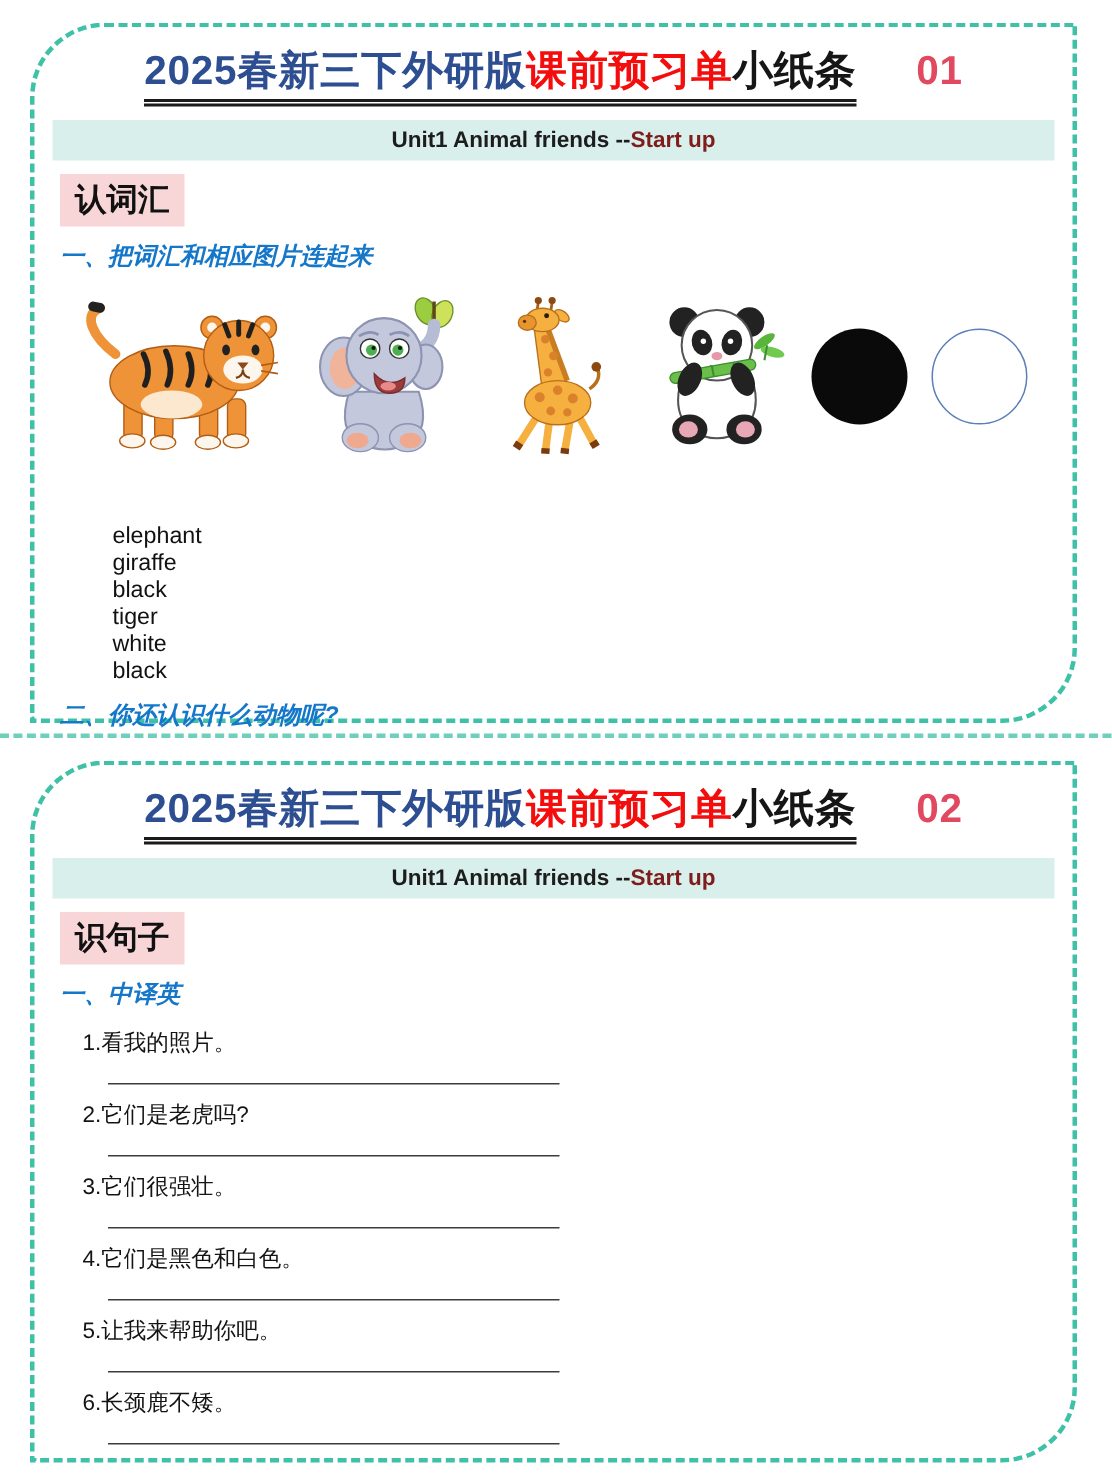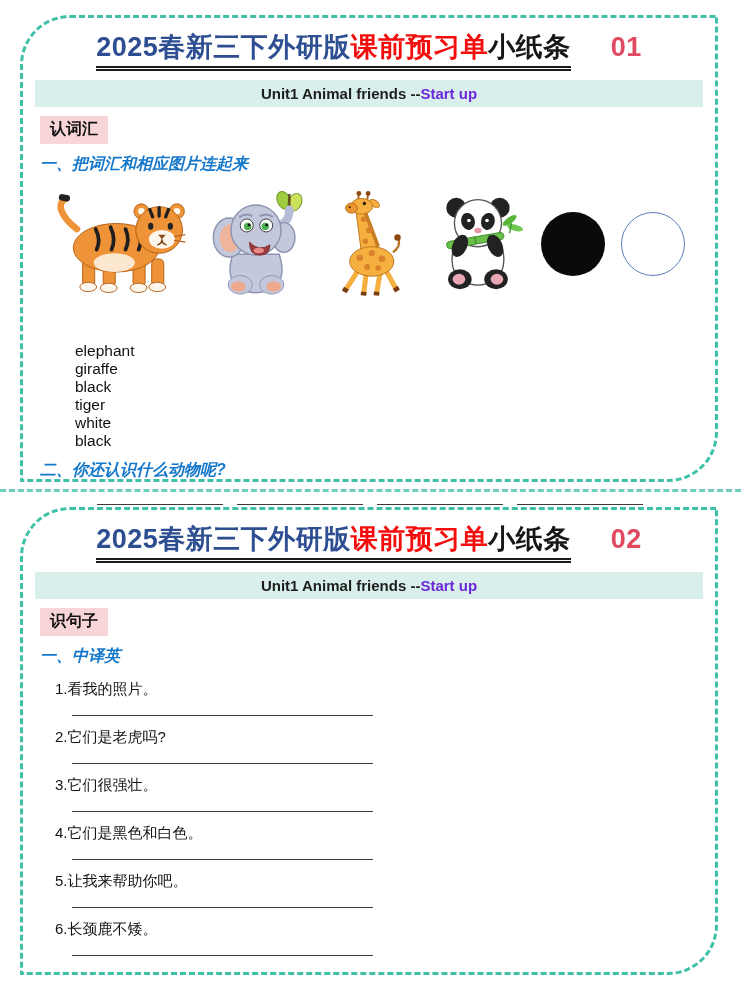--- a/index.html
+++ b/index.html
@@ -26,24 +26,24 @@
     display:inline-block;border-bottom:5px double #1a1a1a;padding-bottom:1px;
   }
   .t-blue{color:#2e4e92;}
   .t-red{color:#f40d0d;margin-top:12px;}
   .t-black{color:#161616;}
   .title-num{color:#e0495f;margin-left:40px;}
   .unit-bar{
     margin:9px 12px 0 12px;background:#d8efeb;text-align:center;
     font-size:15px;font-weight:bold;padding:5px 0 5px 0;color:#1d1d1d;
   }
-  .unit-accent{color:#6d28d9;text-align:right;}
+  .unit-accent{color:#7f1d1d;text-align:right;}
   .badge{
     display:inline-block;margin:9px 0 0 17px;background:#f8d6d7;color:#111;
-    padding:3px 10px 4px 10px;font-size:16px;font-weight:bold;
+    padding:3px 10px 4px 10px;font-size:21px;font-weight:bold;
   }
   .heading{
     margin:10px 0 0 17px;color:#1577c9;font-size:16px;font-weight:bold;font-style:italic;
   }
   .images-row{
     display:flex;align-items:center;justify-content:space-between;
     margin:9px 30px 0 26px;height:120px;
   }
   .pic{flex:0 0 auto;}
   .circle-black{width:64px;height:64px;border-radius:50%;background:#0a0a0a;}

